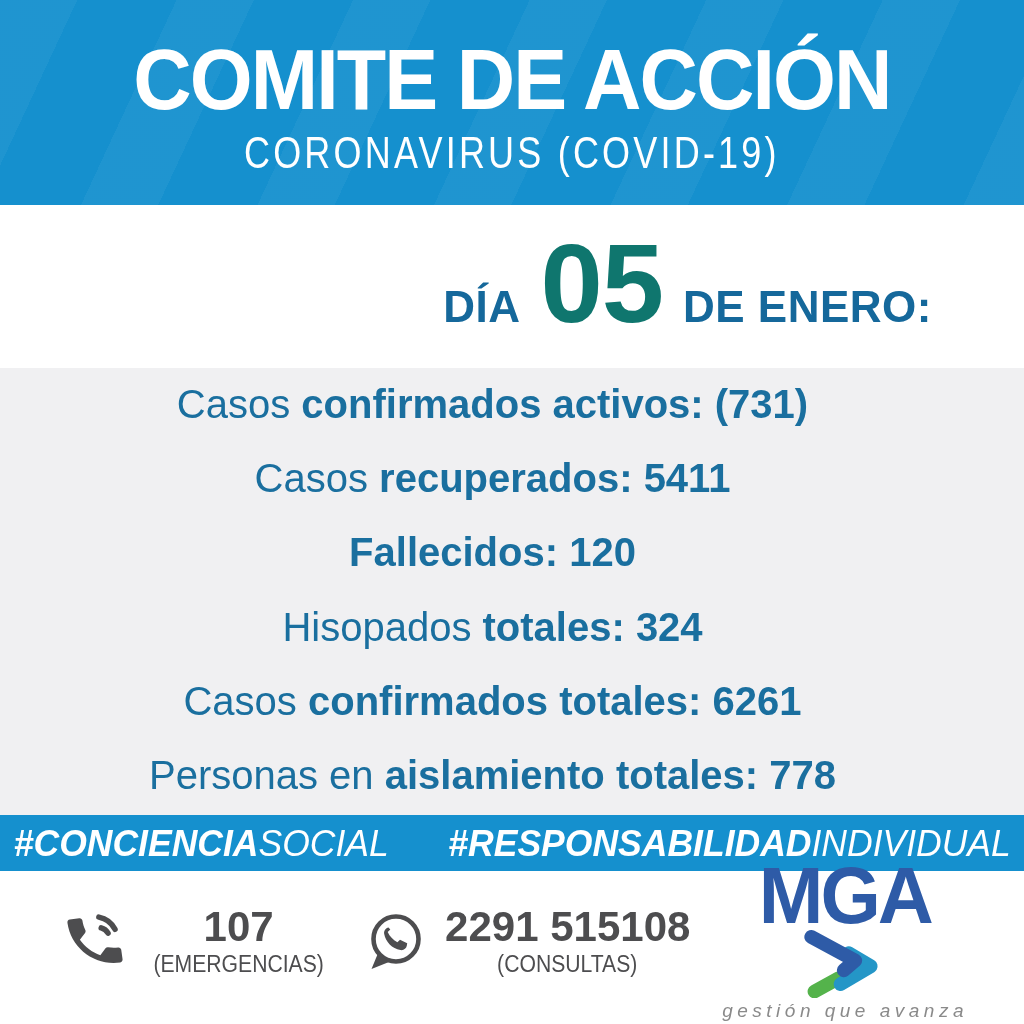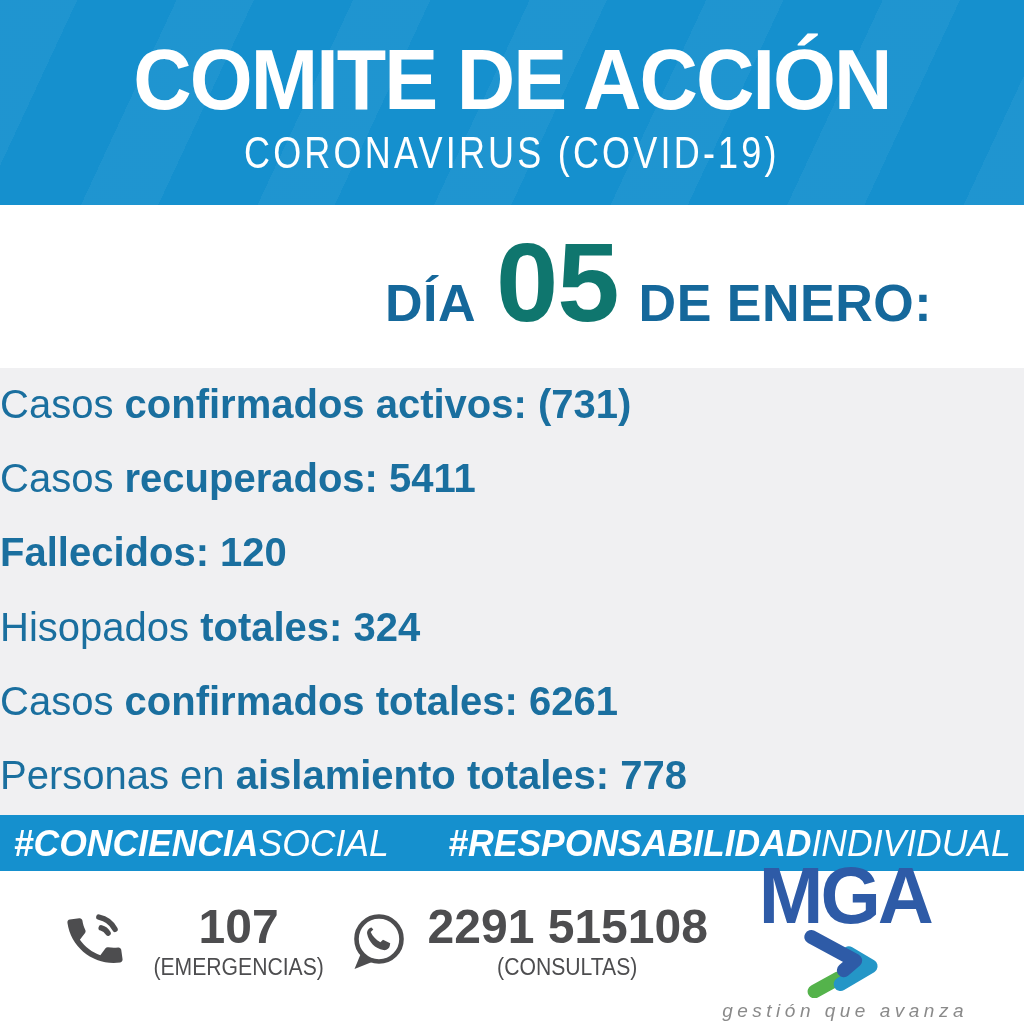--- a/index.html
+++ b/index.html
@@ -12,43 +12,43 @@
     color:#fff;display:flex;flex-direction:column;align-items:center;justify-content:center;}
   .hero-title{font-size:86px;font-weight:700;letter-spacing:-2px;white-space:nowrap;
     transform:scaleX(0.94);line-height:1;margin-top:6px;}
   .hero-subtitle{font-size:45px;font-weight:400;letter-spacing:4px;white-space:nowrap;
     transform:scaleX(0.80);line-height:1;margin-top:8px;}
 
   
   .date-row{height:163px;flex:0 0 163px;background:#fff;display:flex;justify-content:flex-end;
     align-items:center;padding-right:92px;box-sizing:border-box;}
   .date-inner{display:flex;align-items:baseline;gap:20px;}
-  .date-word{font-size:52px;font-weight:700;color:#15689B;letter-spacing:0.5px;white-space:nowrap;}
+  .date-word{font-size:44px;font-weight:700;color:#15689B;letter-spacing:0.5px;white-space:nowrap;}
   .date-day{font-size:112px;font-weight:700;color:#0f766e;line-height:0.75;letter-spacing:-1px;}
 
   
   .stats{height:447px;flex:0 0 447px;background:#F0F0F2;display:flex;flex-direction:column;
-    justify-content:space-between;box-sizing:border-box;padding:16px 39px 20px 0;text-align:left;}
+    justify-content:space-between;box-sizing:border-box;padding:16px 39px 20px 0;text-align:center;}
   .stat-line{font-size:40px;color:#1A6F9F;line-height:1;white-space:nowrap;}
   .stat-line .b{font-weight:700;}
 
   
   .band{height:56px;flex:0 0 56px;background:#1590CE;color:#fff;display:flex;align-items:center;
     justify-content:center;gap:62px;font-style:italic;}
   .band-inner{display:flex;gap:62px;transform:scaleX(0.96);white-space:nowrap;}
   .tag{font-size:37px;line-height:1;}
   .tag .b{font-weight:700;}
   .tag .lt{font-weight:400;}
 
   
   .footer{height:153px;flex:1;background:#fff;display:flex;align-items:center;
     justify-content:space-between;padding:0 56px 14px 62px;box-sizing:border-box;color:#4D4D4F;}
   .contact{display:flex;align-items:center;gap:18px;}
   .stack{display:flex;flex-direction:column;align-items:center;line-height:1;}
-  .num{font-size:48px;font-weight:700;letter-spacing:0;}
+  .num{font-size:42px;font-weight:700;letter-spacing:0;}
   .lbl{font-size:23px;font-weight:400;margin-top:5px;transform:scaleX(0.92);white-space:nowrap;}
   .icon-svg{display:block;}
 
   .logo{display:flex;flex-direction:column;align-items:center;}
   .logo-row{display:flex;align-items:center;flex-direction:column;}
   .logo-text{font-size:80px;font-weight:700;color:#2E5BA7;letter-spacing:-3px;line-height:0.9;
     transform:scaleX(0.97);}
   .logo-arrow{margin-left:-4px;margin-top:-4px;}
   .tagline{font-size:19px;font-style:italic;color:#8A8A8A;letter-spacing:4.5px;margin-top:2px;
     white-space:nowrap;}

